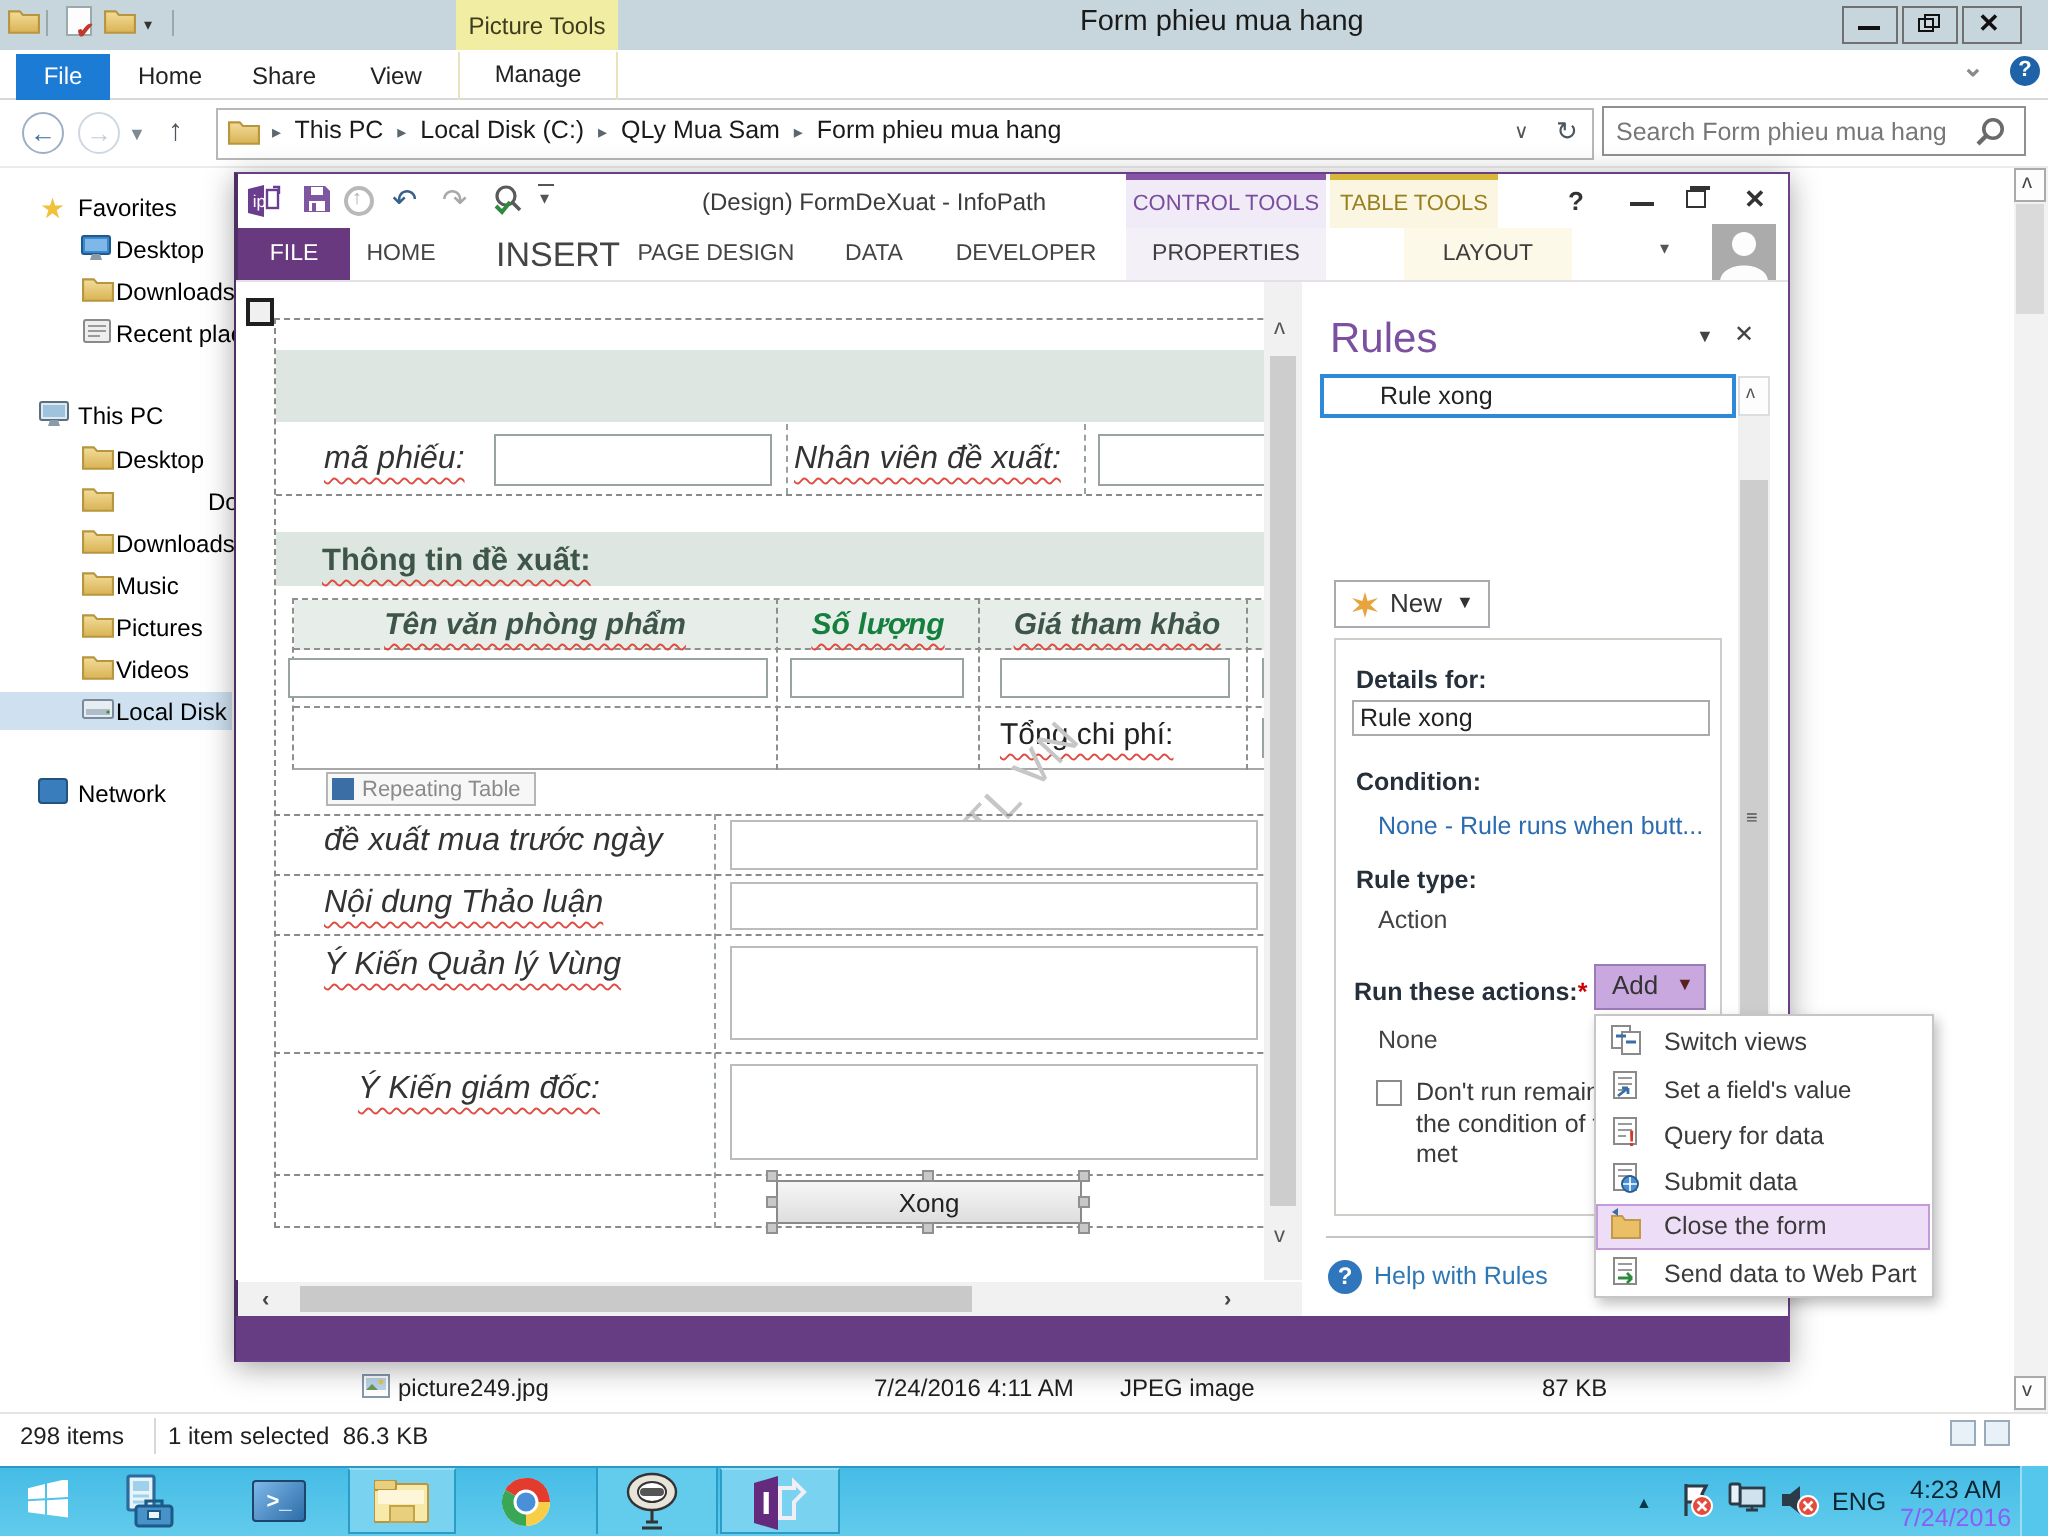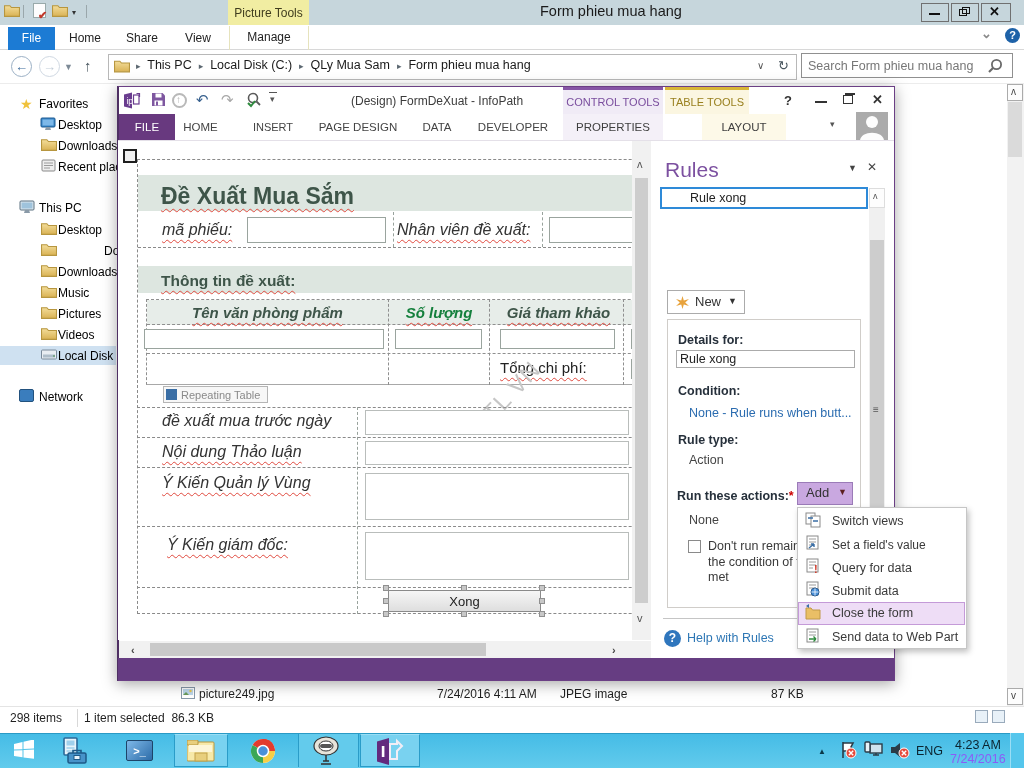--- a/index.html
+++ b/index.html
@@ -265,21 +265,21 @@
 <div class="abs" style="left:563px;top:87px;width:100px;height:27px;background:#f0ebf6;border-top:3px solid #8655a5;color:#7a4e9e;font-size:11px;text-align:center;line-height:25px;">CONTROL TOOLS</div>
 <div class="abs" style="left:665px;top:87px;width:84px;height:27px;background:#fbf6e1;border-top:3px solid #d8b637;color:#99801f;font-size:11px;text-align:center;line-height:25px;">TABLE TOOLS</div>
 <div class="abs" style="left:784px;top:93px;font-size:13px;font-weight:bold;color:#333;">?</div>
 <div class="abs" style="left:815px;top:101px;width:12px;height:2px;background:#333;"></div>
 <div class="abs" style="left:843px;top:95px;width:10px;height:9px;border:1px solid #333;"></div>
 <div class="abs" style="left:845px;top:93px;width:10px;height:2px;background:#333;"></div>
 <div class="abs" style="left:872px;top:92px;font-size:13px;font-weight:bold;color:#333;">✕</div>
 
 <div class="abs" style="left:119px;top:114px;width:56px;height:27px;background:#68397f;color:#fff;font-size:11.5px;text-align:center;line-height:27px;">FILE</div>
 <div class="abs" style="left:178px;top:114px;width:45px;height:27px;color:#444;font-size:11.5px;text-align:center;line-height:27px;">HOME</div>
-<div class="abs" style="left:248px;top:114px;width:50px;height:27px;color:#444;font-size:11px;text-align:center;line-height:27px;">INSERT</div>
+<div class="abs" style="left:248px;top:114px;width:50px;height:27px;color:#444;font-size:17px;text-align:center;line-height:27px;">INSERT</div>
 <div class="abs" style="left:313px;top:114px;width:90px;height:27px;color:#444;font-size:11.5px;text-align:center;line-height:27px;">PAGE DESIGN</div>
 <div class="abs" style="left:415px;top:114px;width:44px;height:27px;color:#444;font-size:11.5px;text-align:center;line-height:27px;">DATA</div>
 <div class="abs" style="left:472px;top:114px;width:82px;height:27px;color:#444;font-size:11.5px;text-align:center;line-height:27px;">DEVELOPER</div>
 <div class="abs" style="left:563px;top:114px;width:100px;height:27px;background:#f4f0f8;color:#3f3f3f;font-size:11.5px;text-align:center;line-height:27px;">PROPERTIES</div>
 <div class="abs" style="left:702px;top:114px;width:84px;height:27px;background:#fdf9e8;color:#3f3f3f;font-size:11.5px;text-align:center;line-height:27px;">LAYOUT</div>
 <div class="abs" style="left:830px;top:119px;font-size:9px;color:#555;">▾</div>
 <div class="abs" style="left:856px;top:112px;width:32px;height:29px;background:#ababab;"></div>
 <svg class="abs" style="left:856px;top:112px;" width="32" height="29" viewBox="0 0 32 29">
 <circle cx="16" cy="10" r="6" fill="#fdfdfd"></circle>
 <path d="M4 29 C4 18 28 18 28 29 Z" fill="#fdfdfd"></path>
@@ -288,21 +288,20 @@
 <div class="abs" style="left:118px;top:140px;width:776px;height:1px;background:#e4e0e8;"></div>
 
 <div class="abs" style="left:118px;top:141px;width:776px;height:499px;background:#fff;"></div>
 
 <div class="abs" style="left:123px;top:149px;width:14px;height:14px;background:#f0f0f0;border:2px solid #1f1f1f;"></div>
 
 <div class="abs" style="left:119px;top:141px;width:513px;height:499px;overflow:hidden;">
   <div class="abs" style="left:18px;top:18px;width:600px;height:455px;border:1px dashed #8a8a8a;"></div>
 
   <div class="abs" style="left:19px;top:34px;width:598px;height:36px;background:#dde6e0;"></div>
-  <div class="abs" style="left:42px;top:42px;font-size:23px;font-weight:bold;color:#3e5549;"><span class="wavy">Đề Xuất Mua Sắm</span></div>
 
   <div class="abs" style="left:43px;top:80px;font-size:16px;font-style:italic;color:#333;"><span class="wavy">mã phiếu:</span></div>
   <div class="abs" style="left:128px;top:76px;width:139px;height:26px;background:#fff;border:1px solid #9aa49e;"></div>
   <div class="abs" style="left:274px;top:71px;width:0;height:35px;border-left:1px dashed #98a29c;"></div>
   <div class="abs" style="left:278px;top:80px;font-size:16px;font-style:italic;color:#333;"><span class="wavy">Nhân viên đề xuất:</span></div>
   <div class="abs" style="left:423px;top:71px;width:0;height:35px;border-left:1px dashed #98a29c;"></div>
   <div class="abs" style="left:430px;top:76px;width:180px;height:26px;background:#fff;border:1px solid #9aa49e;"></div>
   <div class="abs" style="left:19px;top:106px;width:598px;height:0;border-top:1px dashed #8a8a8a;"></div>
 
   <div class="abs" style="left:19px;top:125px;width:598px;height:27px;background:#dde6e0;"></div>
@@ -340,21 +339,21 @@
   <div class="abs" style="left:18px;top:296px;width:600px;height:0;border-top:1px dashed #8a8a8a;"></div>
 
   <div class="abs" style="left:43px;top:302px;font-size:16px;font-style:italic;color:#333;"><span class="wavy">Nội dung Thảo luận</span></div>
   <div class="abs" style="left:246px;top:300px;width:264px;height:24px;background:#fff;border:1px solid #b9bdbb;"></div>
   <div class="abs" style="left:18px;top:326px;width:600px;height:0;border-top:1px dashed #8a8a8a;"></div>
 
   <div class="abs" style="left:43px;top:333px;font-size:16px;font-style:italic;color:#333;"><span class="wavy">Ý Kiến Quản lý Vùng</span></div>
   <div class="abs" style="left:246px;top:332px;width:264px;height:47px;background:#fff;border:1px solid #b9bdbb;"></div>
   <div class="abs" style="left:18px;top:385px;width:600px;height:0;border-top:1px dashed #8a8a8a;"></div>
 
-  <div class="abs" style="left:48px;top:395px;font-size:16px;font-style:italic;color:#333;"><span class="wavy">Ý Kiến giám đốc:</span></div>
+  <div class="abs" style="left:60px;top:395px;font-size:16px;font-style:italic;color:#333;"><span class="wavy">Ý Kiến giám đốc:</span></div>
   <div class="abs" style="left:246px;top:391px;width:264px;height:48px;background:#fff;border:1px solid #b9bdbb;"></div>
   <div class="abs" style="left:18px;top:446px;width:600px;height:0;border-top:1px dashed #8a8a8a;"></div>
 
   <div class="abs" style="left:269px;top:449px;width:153px;height:22px;background:linear-gradient(#f6f6f6,#dedede);border:1px solid #8a8a8a;font-size:13px;color:#222;text-align:center;line-height:22px;">Xong</div>
 
   <div class="abs" style="left:264px;top:444px;width:6px;height:6px;background:#c8c8c8;border:1px solid #909090;"></div>
   <div class="abs" style="left:342px;top:444px;width:6px;height:6px;background:#c8c8c8;border:1px solid #909090;"></div>
   <div class="abs" style="left:420px;top:444px;width:6px;height:6px;background:#c8c8c8;border:1px solid #909090;"></div>
   <div class="abs" style="left:264px;top:457px;width:6px;height:6px;background:#c8c8c8;border:1px solid #909090;"></div>
   <div class="abs" style="left:420px;top:457px;width:6px;height:6px;background:#c8c8c8;border:1px solid #909090;"></div>

